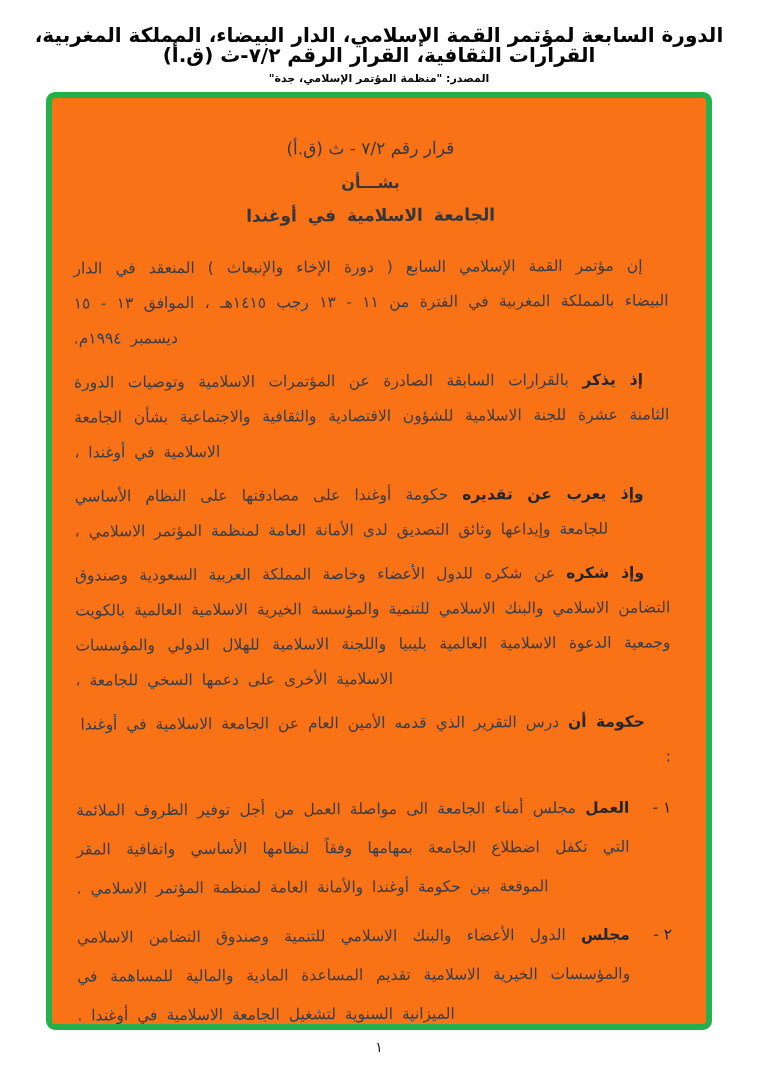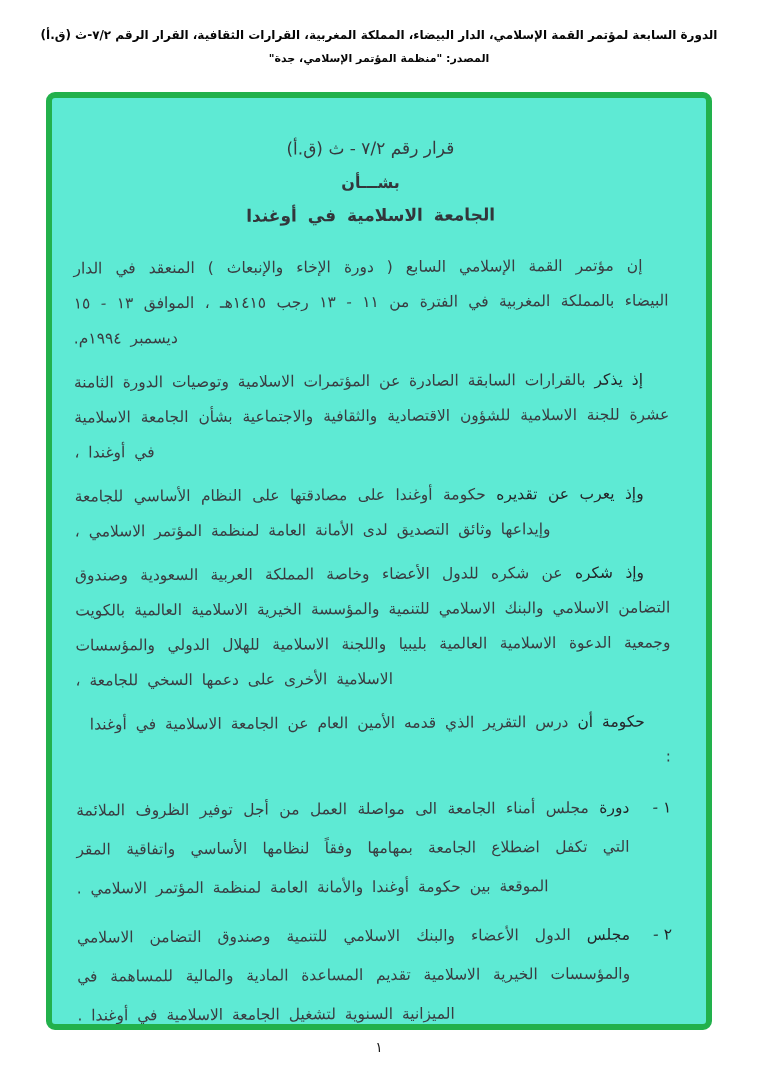--- a/index.html
+++ b/index.html
@@ -10,30 +10,30 @@
     background:#ffffff;
     font-family:"DejaVu Sans", sans-serif;
     overflow:hidden;
   }
 
   
   .top-header {
     position:absolute; top:25px; left:0; width:758px;
     text-align:center; direction:rtl; color:var(--header-ink);
   }
-  .hl1 { font-weight:bold; font-size:12px; line-height:20px; }
+  .hl1 { font-weight:bold; font-size:20px; line-height:20px; }
   .hl2 { font-weight:bold; font-size:11px; margin-top:7px; }
 
   
   .frame {
     position:absolute; left:46px; top:92px;
     width:666px; height:938px;
     border:6px solid var(--green);
     border-radius:9px;
-    background:#5eead4;
+    background:#f97316;
     overflow:hidden;
   }
   .doc {
     direction:rtl;
     padding:40px 36px 0 23px;
     color:var(--ink);
     font-size:15.5px;
     transform:rotate(-0.3deg);
   }
 
@@ -46,21 +46,21 @@
   .para {
     text-align:justify;
     text-align-last:left;
     text-indent:26px;
     line-height:35px;
     margin-top:9px;
     word-spacing:4px;
   }
   .para.first { margin-top:25px; }
   .para.single { text-align:right; text-align-last:auto; }
-  .lead { font-weight:normal; color:var(--ink-bold); }
+  .lead { font-weight:bold; color:var(--ink-bold); }
 
   
   .items { margin-top:14px; }
   .item { display:flex; gap:12px; margin-top:10px; }
   .inum { flex:none; width:30px; line-height:39px; text-align:right; color:var(--ink-bold); }
   .itext {
     flex:1;
     text-align:justify;
     text-align-last:left;
     line-height:39px;
@@ -97,21 +97,21 @@
       <p class="para"><span class="lead">وإذ يعرب عن تقديره</span><span> حكومة أوغندا على مصادقتها على النظام الأساسي للجامعة وإيداعها وثائق التصديق لدى الأمانة العامة لمنظمة المؤتمر الاسلامي ،</span></p>
 
       <p class="para"><span class="lead">وإذ شكره</span><span> عن شكره للدول الأعضاء وخاصة المملكة العربية السعودية وصندوق التضامن الاسلامي والبنك الاسلامي للتنمية والمؤسسة الخيرية الاسلامية العالمية بالكويت وجمعية الدعوة الاسلامية العالمية بليبيا واللجنة الاسلامية للهلال الدولي والمؤسسات الاسلامية الأخرى على دعمها السخي للجامعة ،</span></p>
 
       <p class="para single"><span class="lead">حكومة أن</span><span> درس التقرير الذي قدمه الأمين العام عن الجامعة الاسلامية في أوغندا :</span></p>
 
       <div class="items">
 
         <div class="item">
           <span class="inum">١ -</span>
-          <p class="itext"><span class="lead">دورة</span><span> مجلس أمناء الجامعة الى مواصلة العمل من أجل توفير الظروف الملائمة التي تكفل اضطلاع الجامعة بمهامها وفقاً لنظامها الأساسي واتفاقية المقر الموقعة بين حكومة أوغندا والأمانة العامة لمنظمة المؤتمر الاسلامي .</span></p>
+          <p class="itext"><span class="lead">العمل</span><span> مجلس أمناء الجامعة الى مواصلة العمل من أجل توفير الظروف الملائمة التي تكفل اضطلاع الجامعة بمهامها وفقاً لنظامها الأساسي واتفاقية المقر الموقعة بين حكومة أوغندا والأمانة العامة لمنظمة المؤتمر الاسلامي .</span></p>
         </div>
 
         <div class="item">
           <span class="inum">٢ -</span>
           <p class="itext"><span class="lead">مجلس</span><span> الدول الأعضاء والبنك الاسلامي للتنمية وصندوق التضامن الاسلامي والمؤسسات الخيرية الاسلامية تقديم المساعدة المادية والمالية للمساهمة في الميزانية السنوية لتشغيل الجامعة الاسلامية في أوغندا .</span></p>
         </div>
 
       </div>
     </div>
   </div>

